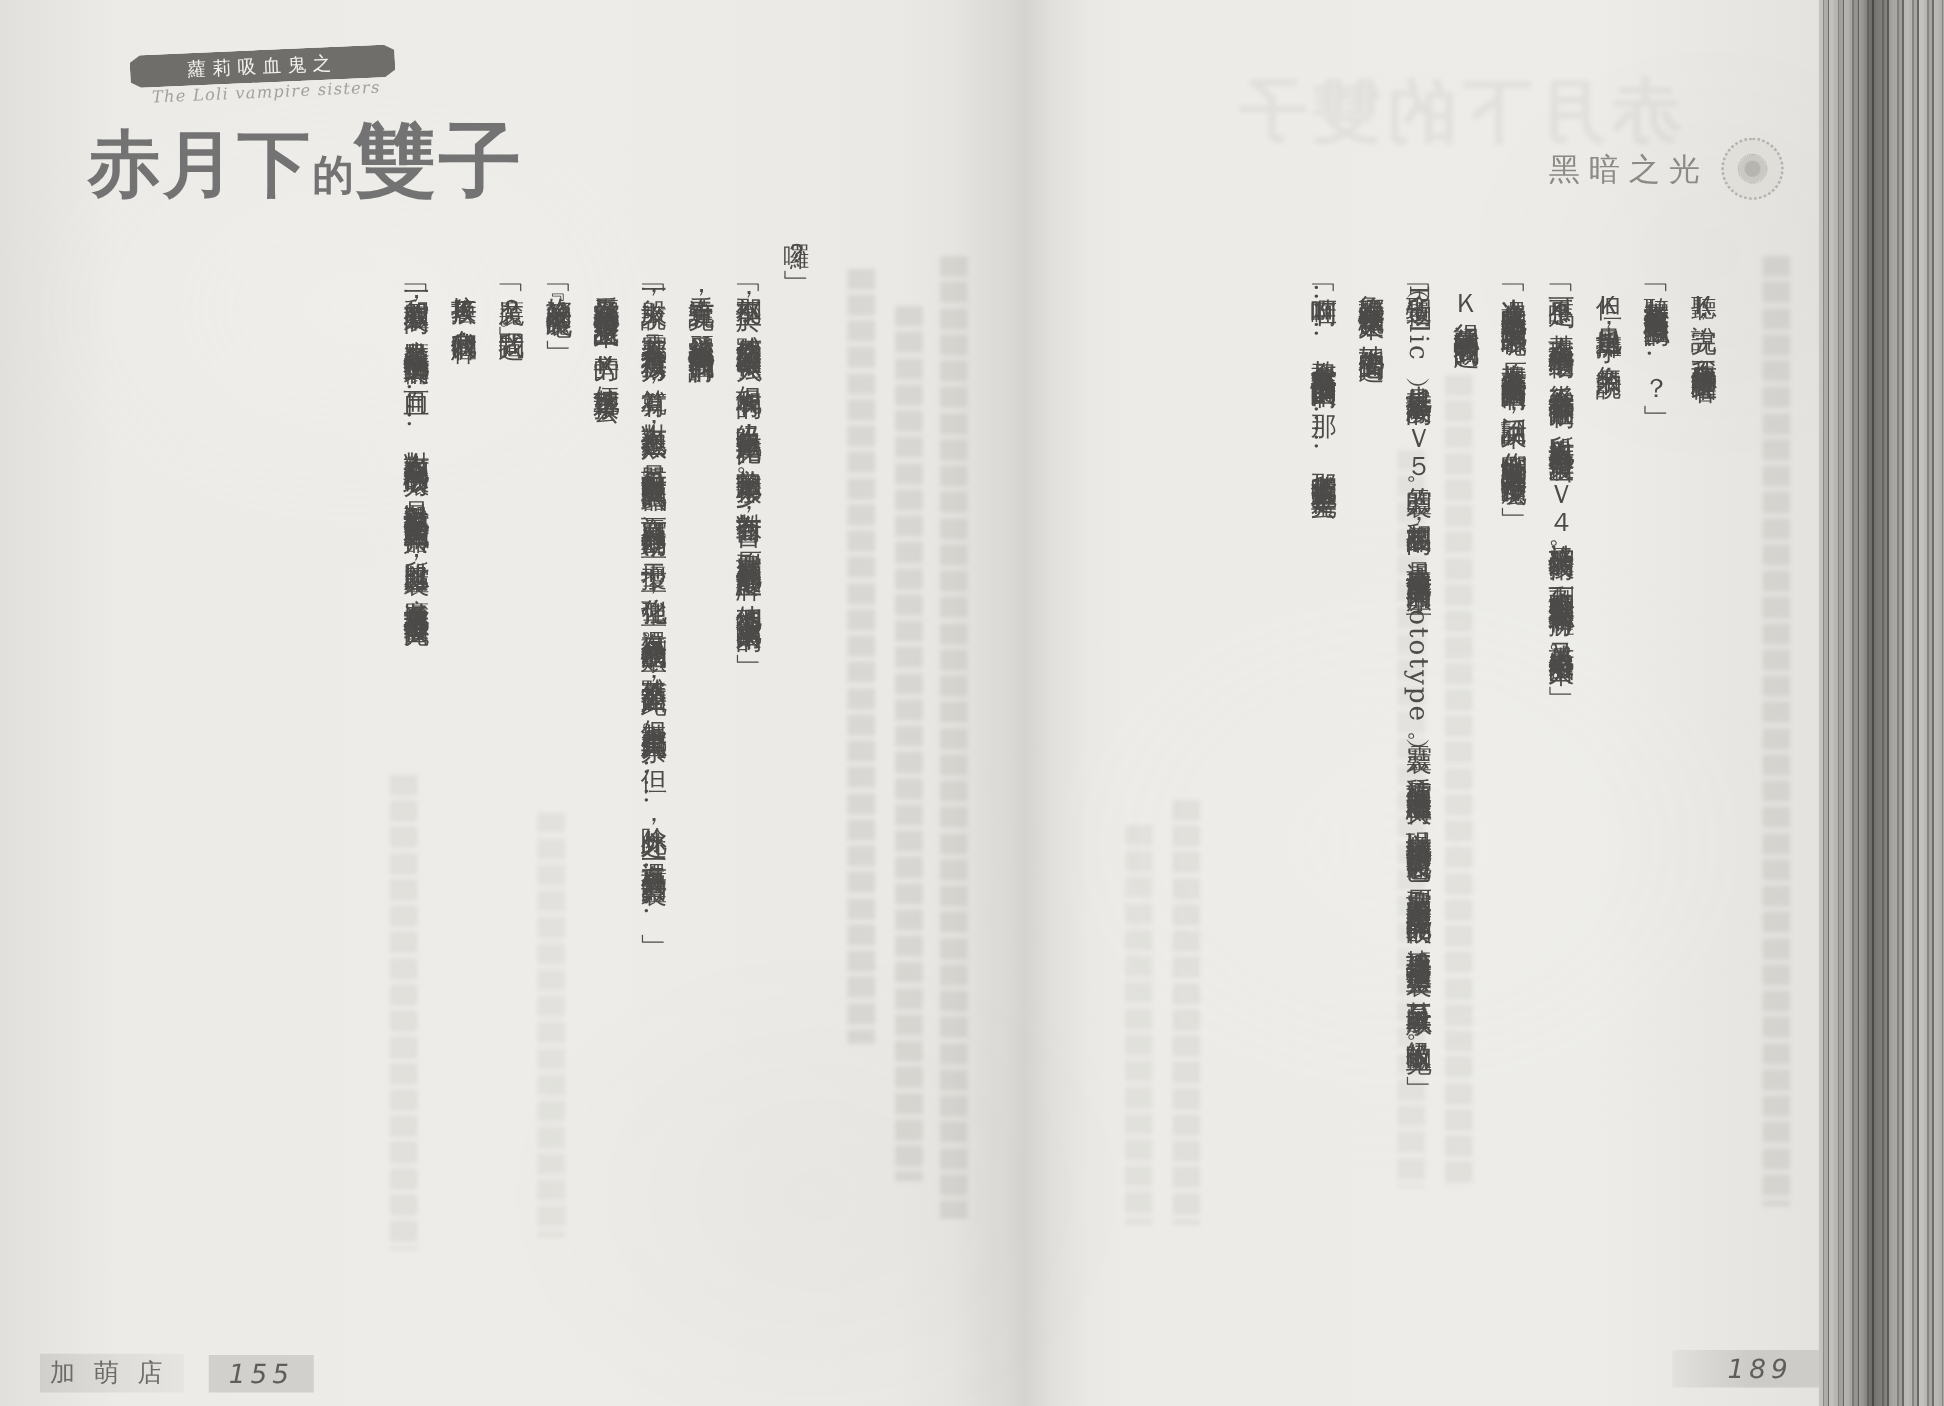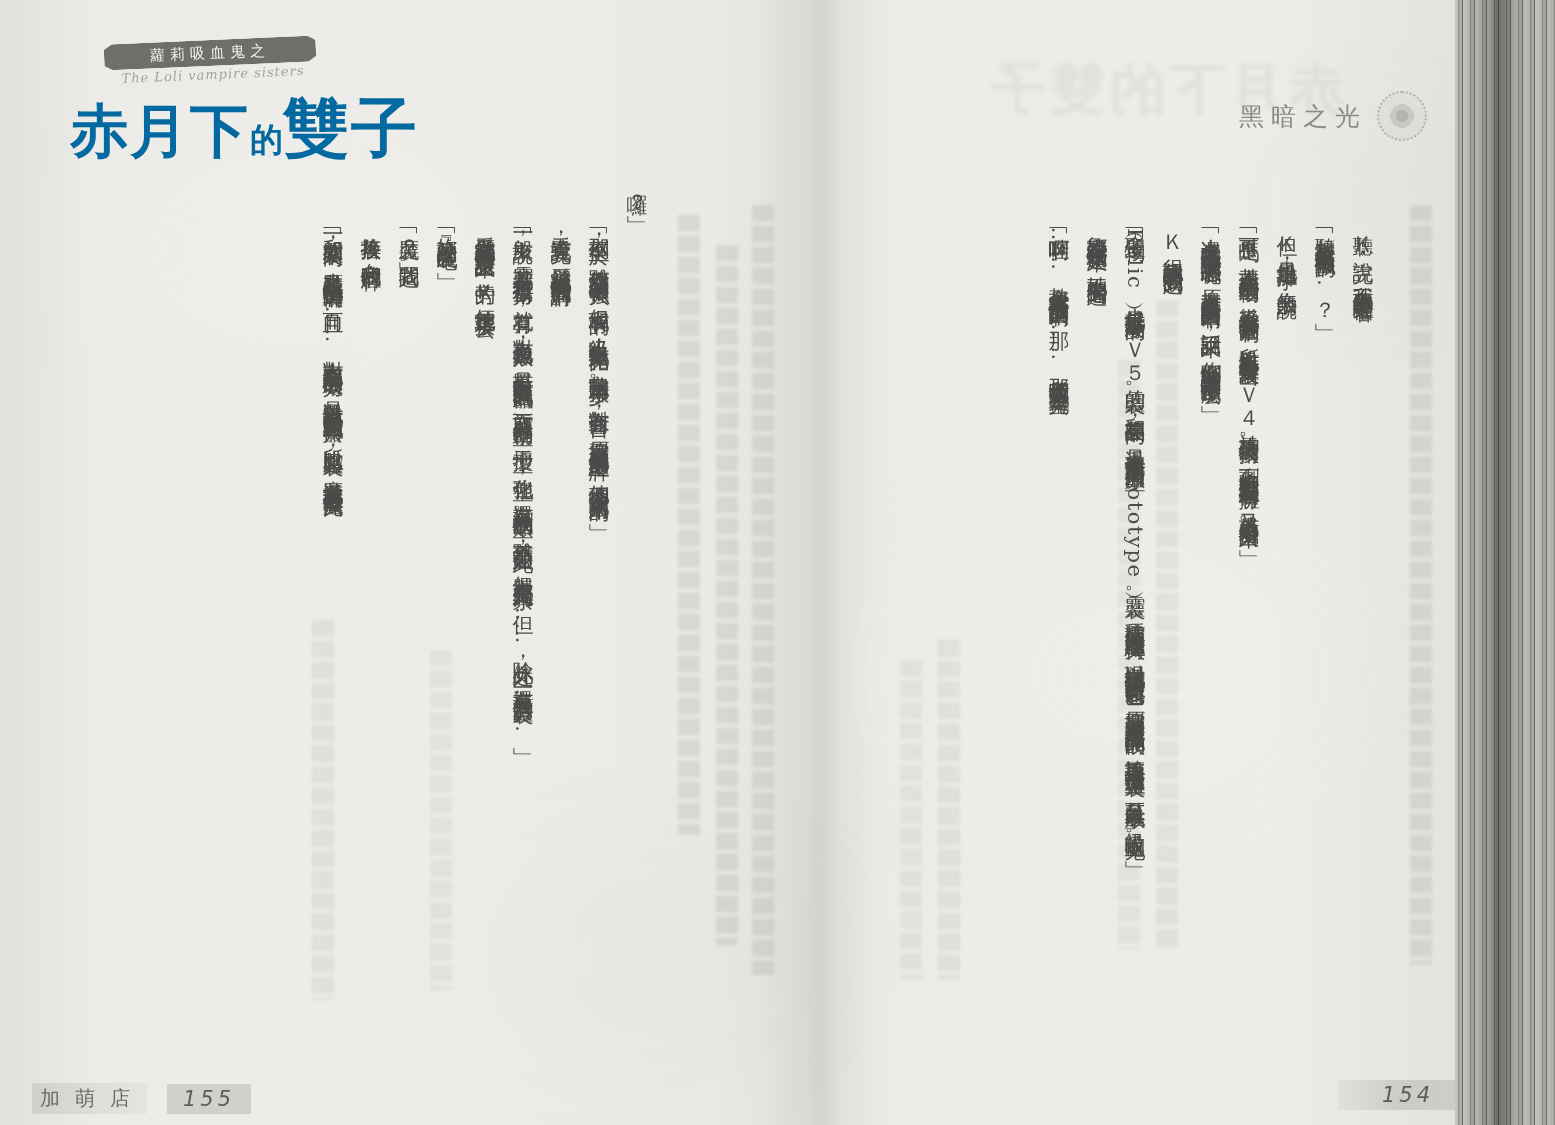--- a/index.html
+++ b/index.html
@@ -36,26 +36,26 @@
     width:212px;margin-left:34px;background:#6f6e6a;color:#f2f1ed;
     text-align:center;font-size:15px;letter-spacing:5px;line-height:26px;height:26px;
     clip-path:polygon(0 22%,4% 0,96% 0,100% 18%,100% 78%,96% 100%,4% 100%,0 82%);
     transform:rotate(-2.5deg);
   }
   .ribbon-en{
     width:250px;margin:1px 0 0 18px;text-align:center;color:#a3a19c;
     font-size:13px;font-style:italic;letter-spacing:1px;transform:rotate(-2.5deg);
     font-family:"DejaVu Serif",serif;
   }
-  .booktitle{margin-top:2px;color:#0369a1;font-weight:bold;white-space:nowrap;}
+  .booktitle{margin-top:2px;color:#737373;font-weight:bold;white-space:nowrap;}
   .booktitle .big1{font-size:58px;letter-spacing:2px;}
   .booktitle .small{font-size:33px;}
   .booktitle .big2{font-size:66px;letter-spacing:2px;}
   
-  .chapter{position:absolute;top:91px;right:128px;display:flex;align-items:center;gap:10px;}
+  .chapter{position:absolute;top:110px;right:128px;display:flex;align-items:center;gap:10px;}
   .chapter-label{font-size:25px;letter-spacing:7px;color:#8b8a85;}
   .medallion{
     width:46px;height:46px;border-radius:50%;border:2px dotted #b3b1ac;
     display:flex;align-items:center;justify-content:center;background:rgba(200,198,193,.18);
   }
   .medallion .inner{
     width:22px;height:22px;border-radius:50%;
     background:radial-gradient(circle,#b7b5b0 0 40%,#cbc9c4 41% 70%,transparent 71%);
     border:1px dotted #b9b7b2;
   }
@@ -154,19 +154,19 @@
         <p class="para indent">但Ｋ也只是攤攤手，無奈的說：</p>
         <p class="para indent">「可不是嗎？基本上現在所知的聖遺物，幾乎全都在教會的控制下，所以也只有教會擁有複製出ＬＶ４神格靈裝的技術。剩下的極少數則是私人偷偷擁有，又或者是尚未發掘出來。」</p>
         <p class="para indent">「上次還眞的是吃了不少這種玩意的苦頭呢，原來教會有這麼厲害的東西啊？話說回來，你們剛剛說的聖遺物又是指什麼呢？」</p>
         <p class="para indent">Ｋ很認眞的回答了我的問題：</p>
         <p class="para indent">「聖遺物（Relic）也就是指最高等級的ＬＶ５的靈裝。和複製品不同，是過去魔法使所遺留下來的『原型』（Prototype）靈裝。這種靈裝的製造法已經失傳，以現在的技術頂多只能複製它而已。原型靈裝的力量不是複製品能比較的，據說只要使用這種原型靈裝，甚至足以擊敗Ａ級的吸血鬼。」</p>
         <p class="para indent">魯娜聽得有點慌張起來了，她不安的追問道：</p>
         <p class="para indent">「哇啊啊……教會居然有這麼可怕的東西啊？那……那我們吸血鬼豈不是完蛋</p>
       </div>
 
     <div class="footer-right">
-      <span class="pageno">154</span>
+      <span class="pageno">189</span>
     </div>
   </div>
 
   <div class="gutter"></div>
   <div class="page-edge"></div>
 </div>
 
 </body></html>

